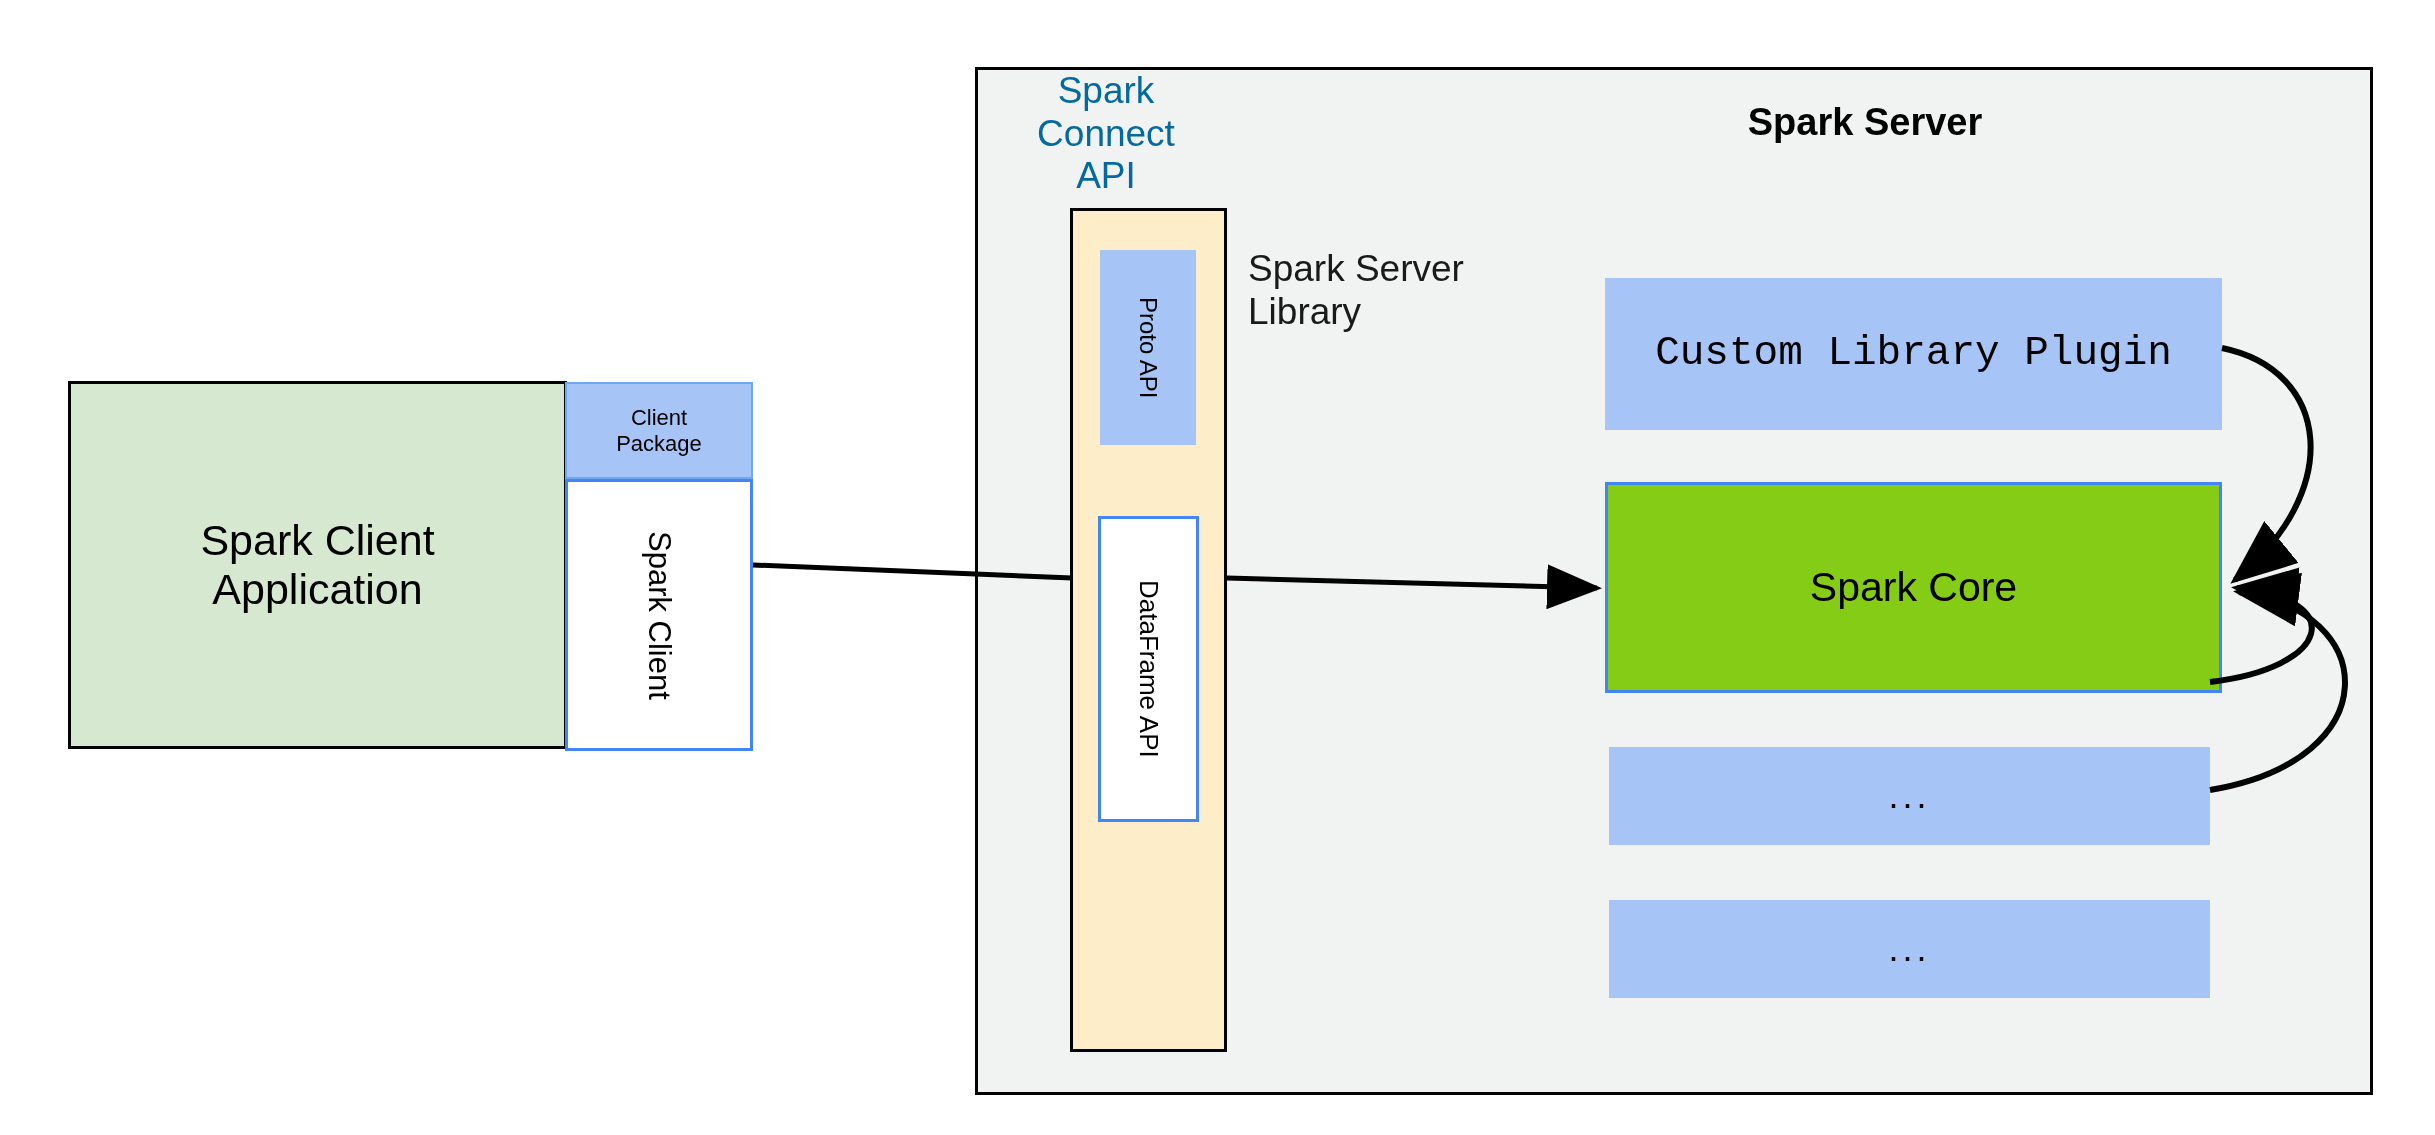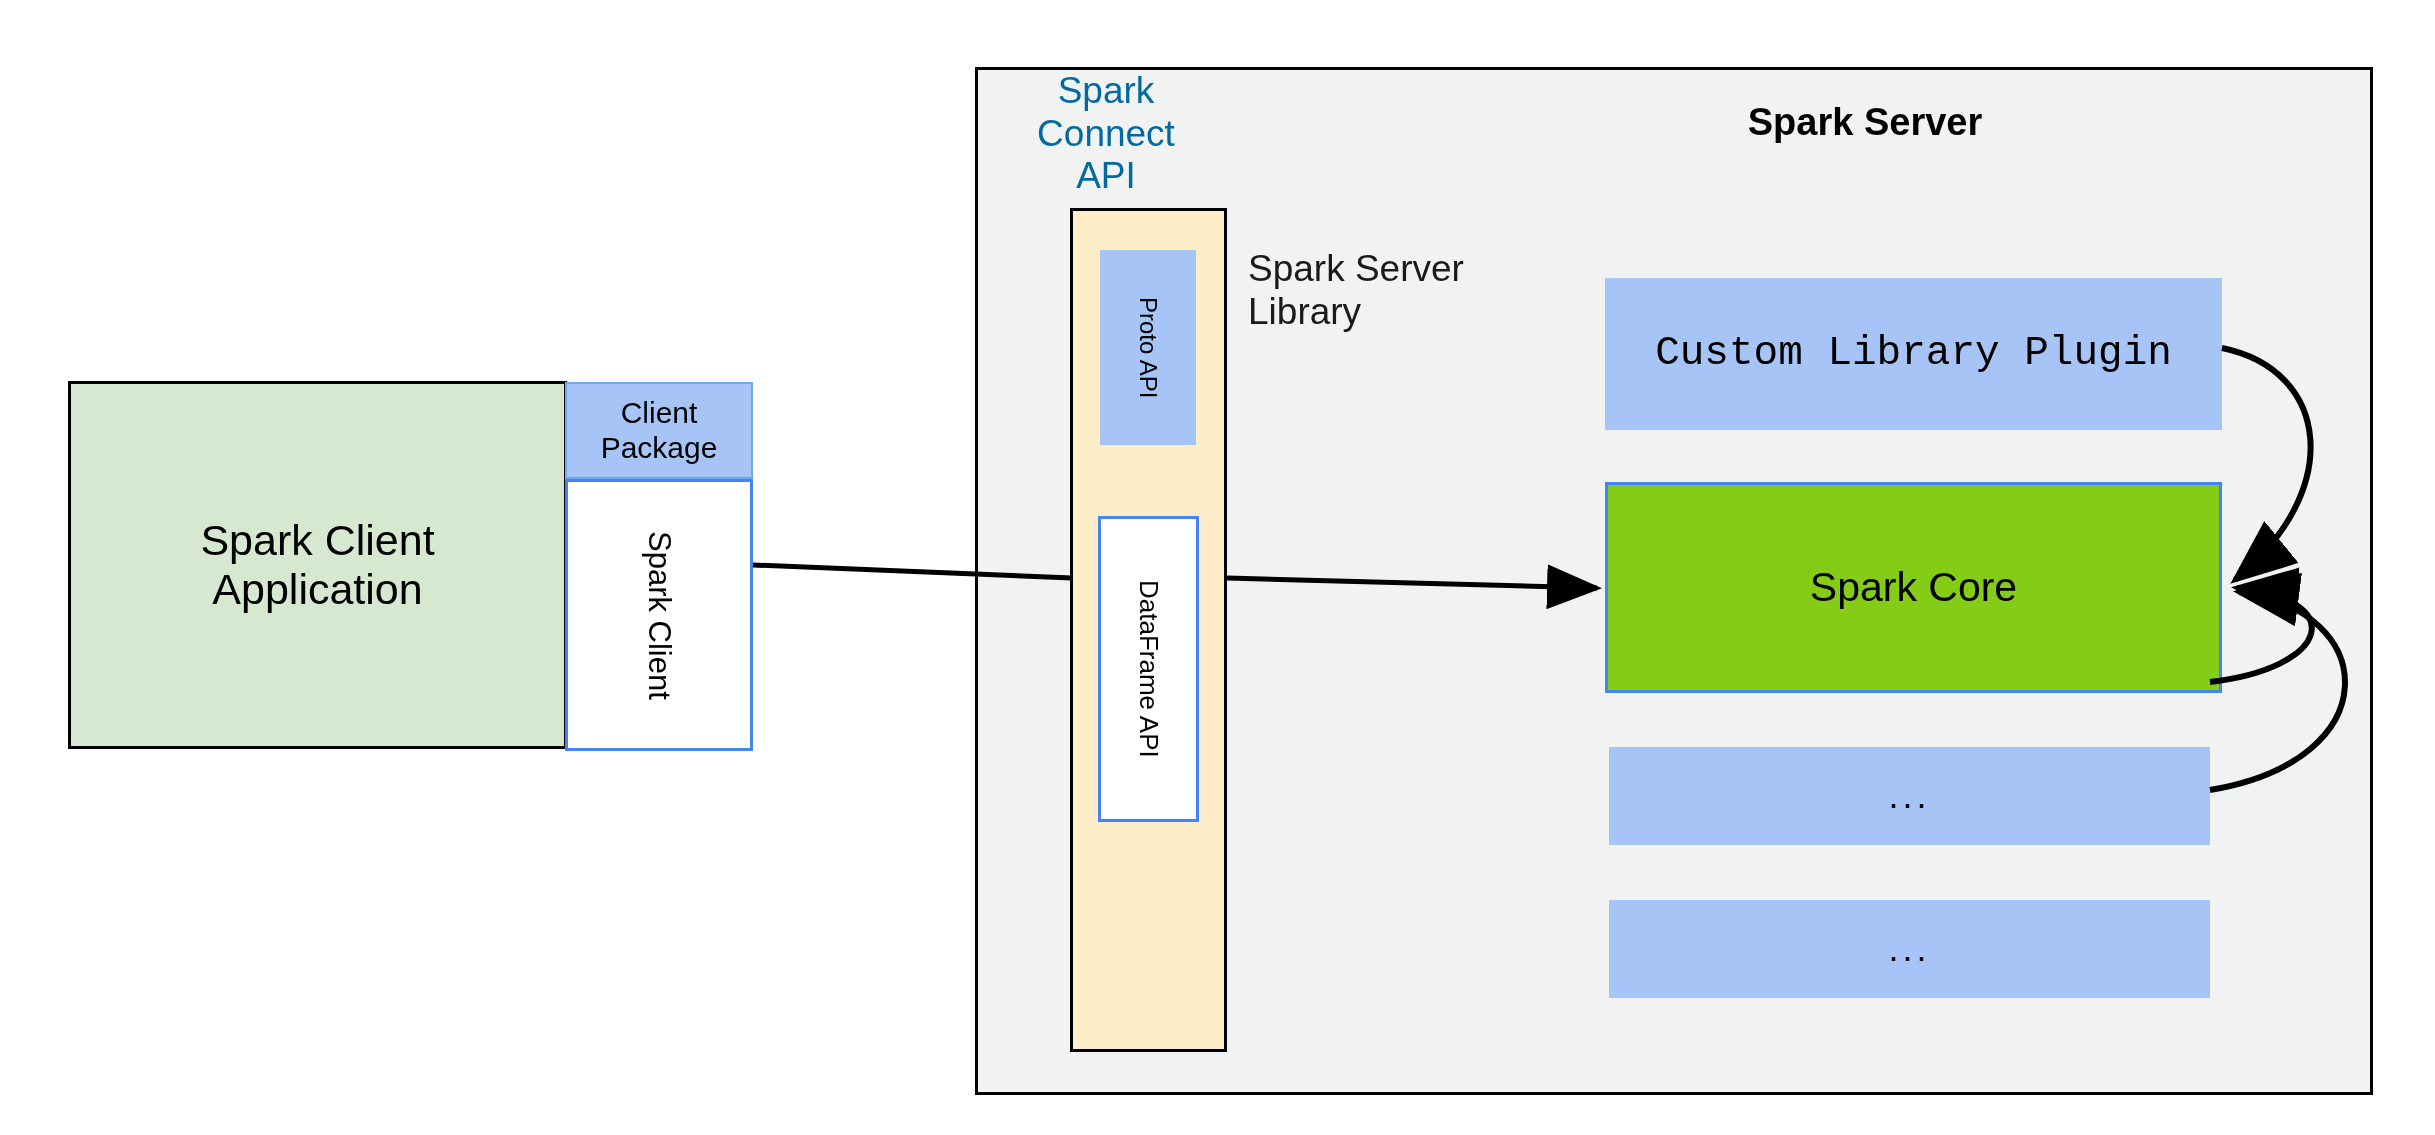--- a/index.html
+++ b/index.html
@@ -37,21 +37,21 @@
     border: 3px solid #000000;
     font-size: 43px;
   }
   #client-app-label { white-space: pre-line; }
 
   #client-package-box {
     left: 565px; top: 382px;
     width: 188px; height: 97px;
     background: #a6c4f5;
     border: 2px solid #6fa8f0;
-    font-size: 30px;
+    font-size: 22px;
   }
   #client-package-label { white-space: pre-line; }
 
   #spark-client-box {
     left: 565px; top: 479px;
     width: 188px; height: 272px;
     background: #ffffff;
     border: 3px solid #4285f4;
     font-size: 31px;
   }

